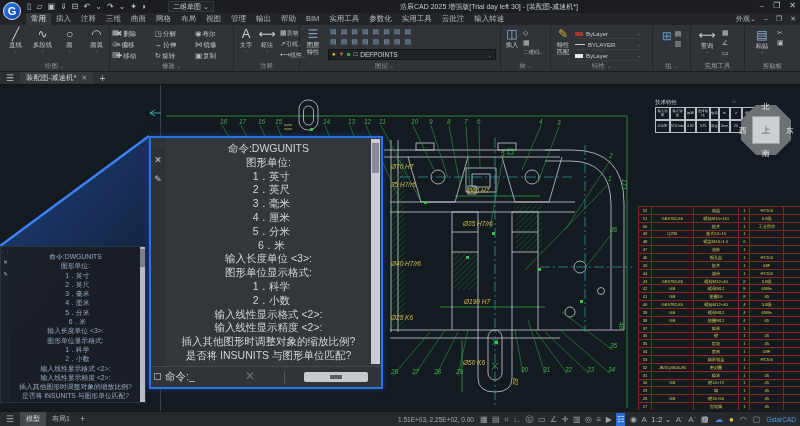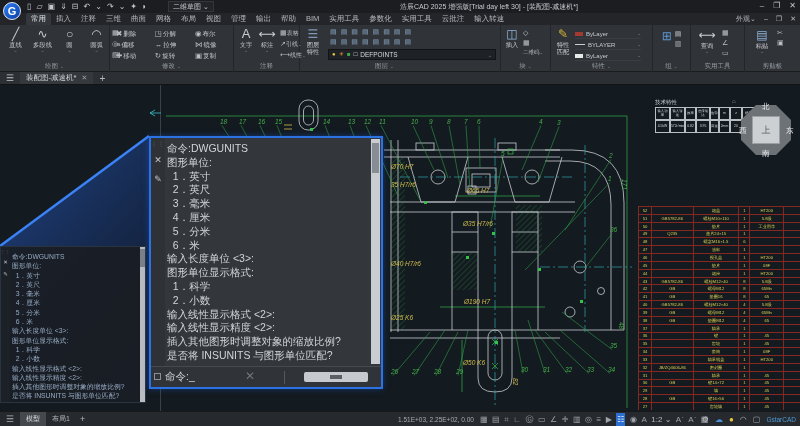--- a/index.html
+++ b/index.html
@@ -90,21 +90,21 @@
   .bc{border-right:0.5px solid #872820;font-size:4.2px;color:#d9cf52;overflow:hidden;white-space:nowrap;
       display:flex;align-items:center;justify-content:center;}
   .bc0{width:13px;} .bc1{width:42px;} .bc2{width:46px;} .bc3{width:11px;} .bc4{width:34px;} .bc5{width:16px;border-right:none;}
 
   
   .palette{position:absolute;background:#33363a;}
   .pal-big{left:149px;top:51px;width:234px;height:253px;border:2px solid #2b72e4;box-shadow:0 0 6px rgba(30,90,200,.5);z-index:6;}
   .pal-strip{position:absolute;left:0;top:0;bottom:0;width:14px;background:#2e3135;display:flex;flex-direction:column;align-items:center;gap:10px;padding-top:4px;}
   .grip{color:#6a6f75;font-size:6px;line-height:4px;letter-spacing:1px;}
   .pstrip-ic{color:#c3c7cb;font-size:9px;line-height:9px;}
-  .pal-lines{position:absolute;left:16px;top:4px;right:11px;bottom:24px;overflow:hidden;}
+  .pal-lines{position:absolute;left:16px;top:4px;right:11px;bottom:24px;overflow:hidden;text-align:center;}
   .pl{font-size:10.5px;line-height:13.8px;color:#d2d5d8;white-space:pre;}
   .pal-vscroll{position:absolute;right:1px;top:1px;bottom:23px;width:9px;background:#c9ccd0;}
   .pal-vthumb{position:absolute;left:1px;top:4px;width:7px;height:30px;background:#878d94;}
   .pal-cmdbar{position:absolute;left:0;right:0;bottom:0;height:21px;background:#303337;border-top:1px solid #46494e;}
   .cmd-sq{position:absolute;left:3px;top:6px;width:7px;height:7px;border:1px solid #8a9096;}
   .cmd-txt{position:absolute;left:14px;top:3px;font-size:10.5px;color:#d2d5d8;}
   .cmd-x{position:absolute;left:94px;top:2px;font-size:12px;color:#70767c;}
   .cmd-sep{position:absolute;left:133px;top:4px;width:1px;height:13px;background:#54585e;}
   .cmd-hthumb{position:absolute;left:153px;top:5px;width:64px;height:10px;background:#c6c9cd;border-radius:2px;}
   .cmd-hthumb i{position:absolute;left:26px;top:3px;width:12px;height:4px;background:#5a5f66;}

